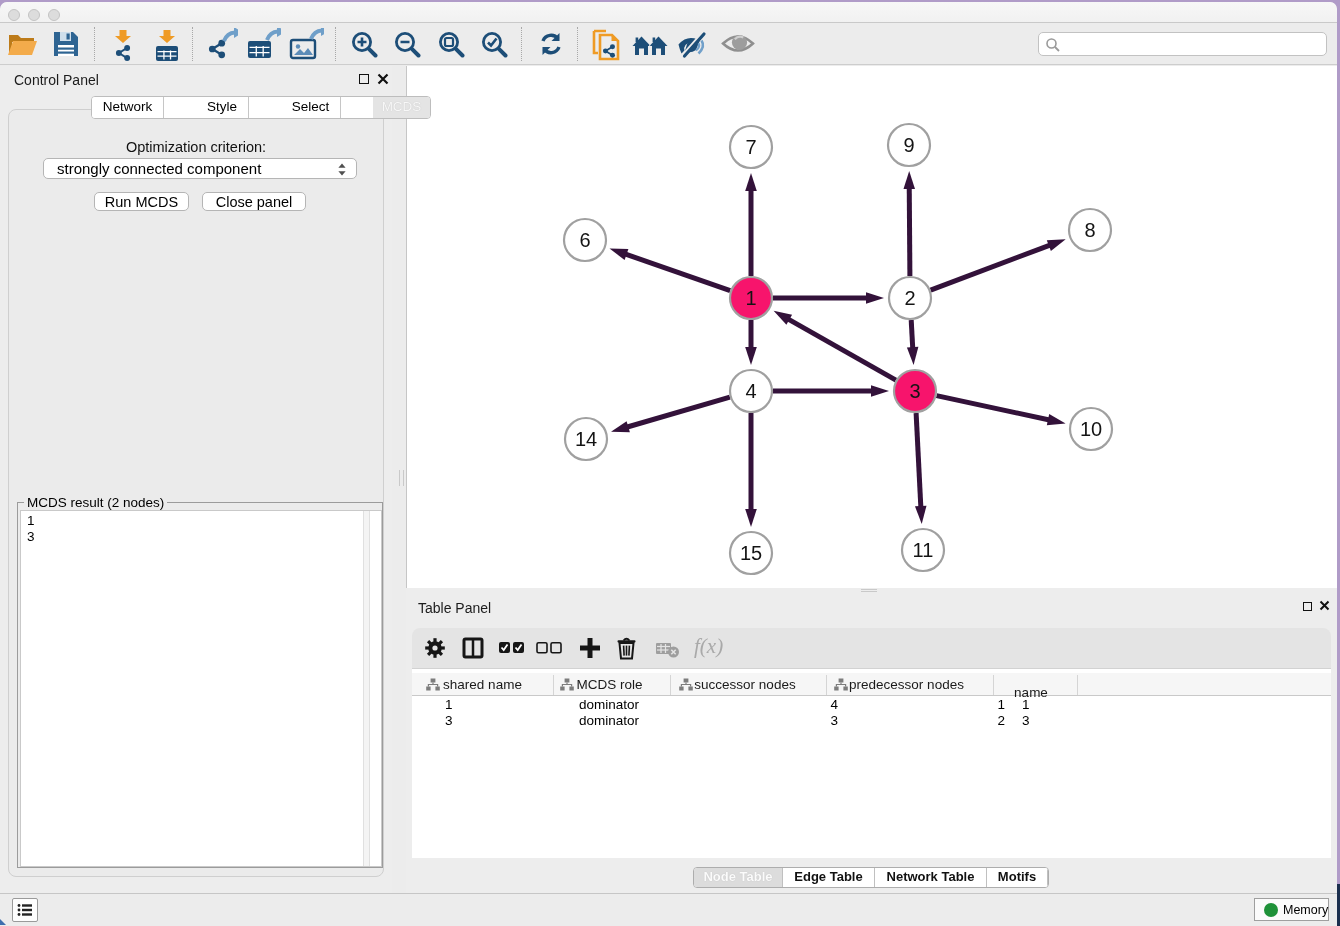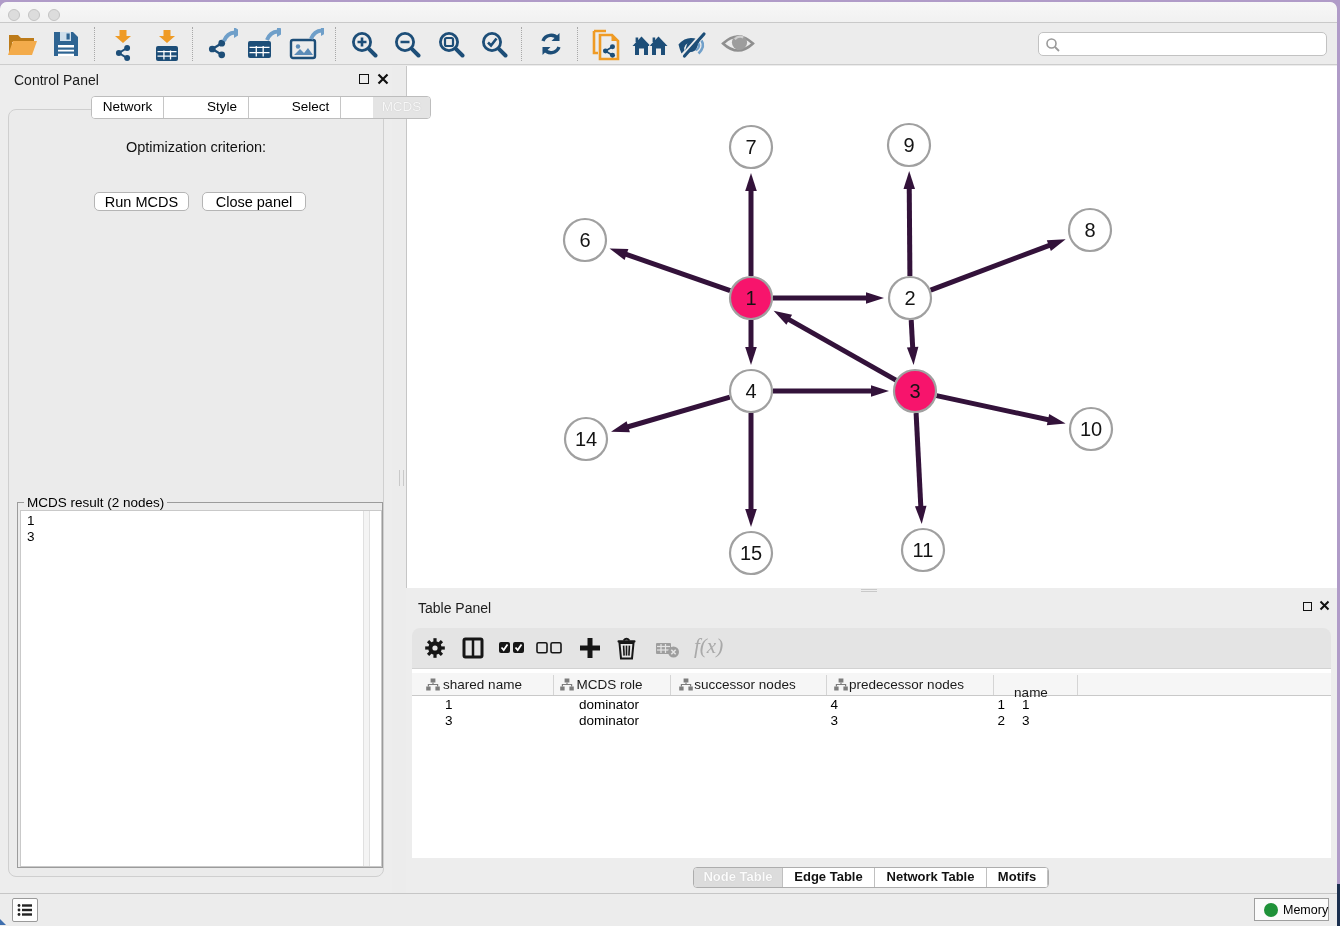--- a/index.html
+++ b/index.html
@@ -199,20 +199,24 @@
         </svg>
       </div>
     <div class="cpbody"></div>
     <div class="tabs">
       <div class="tab" style="width:72px;">Network</div>
         <div class="tab" style="width:53px;">Style</div>
         <div class="tab" style="width:60px;">Select</div>
         <div class="tab active" style="width:57px;">MCDS</div>
     </div>
     <div class="optlabel">Optimization criterion:</div>
+    <div class="dropdown">strongly connected component<svg width="10" height="13" viewBox="0 0 10 13" style="position:absolute;right:9px;top:3.5px;">
+          <path d="M5 0.5 L8.6 4.8 H1.4 Z" fill="#4f4f4f"></path>
+          <path d="M5 12.5 L8.6 8.2 H1.4 Z" fill="#4f4f4f"></path>
+        </svg></div>
     <div class="btn" style="left:94px; width:95px;">Run MCDS</div>
     <div class="btn" style="left:202px; width:104px;">Close panel</div>
     <div class="fieldset">
       <div class="legend">MCDS result (2 nodes)</div>
       <div class="resultarea">
           <div style="padding:2px 0 0 6px; font-size:13.5px; line-height:16px;">1<br>3</div>
         <div class="rscroll"></div>
       </div>
     </div>
   </div>

